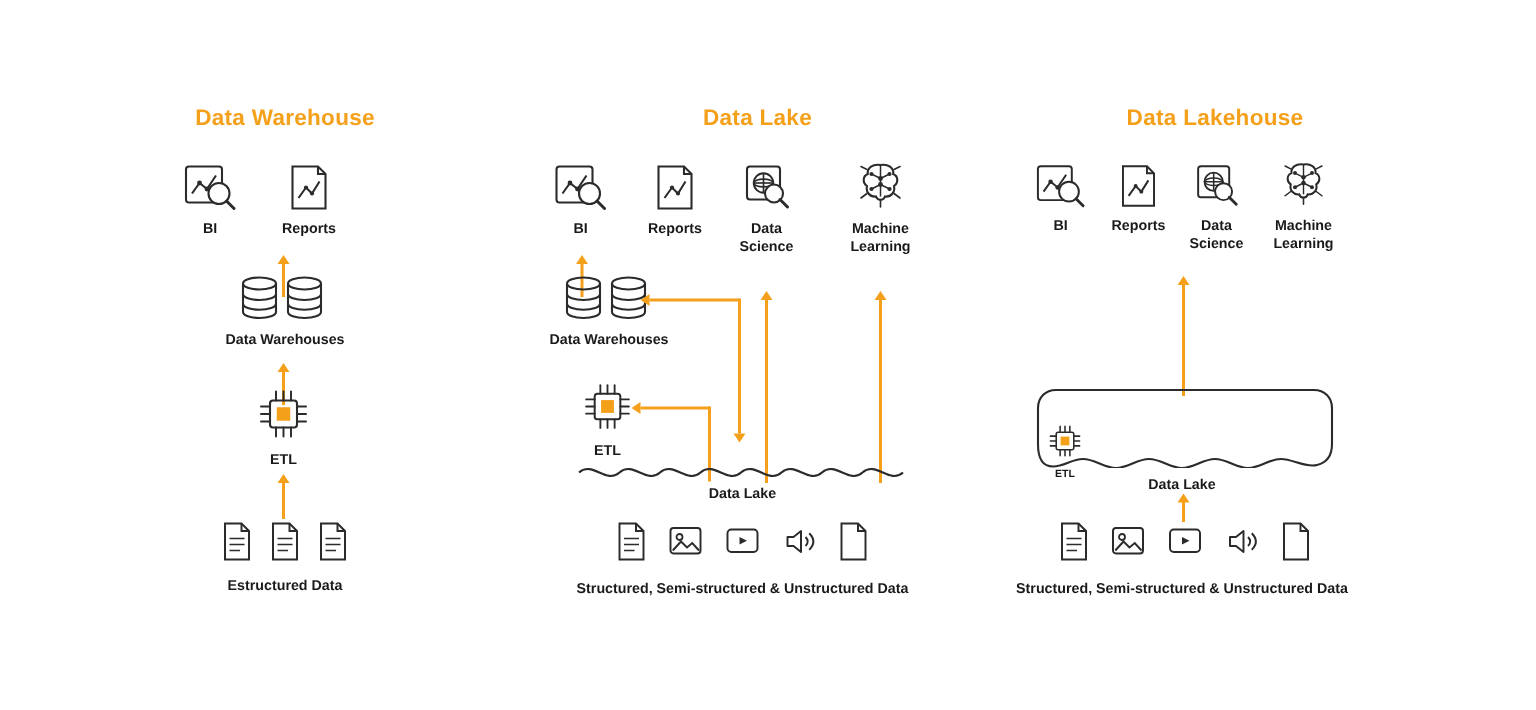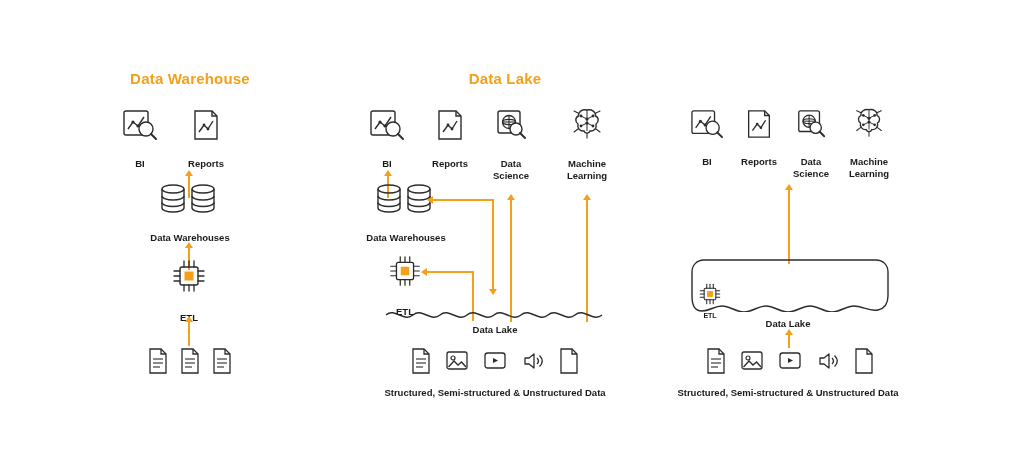--- a/index.html
+++ b/index.html
@@ -43,21 +43,21 @@
 
   .node {
     position: absolute;
     text-align: center;
   }
   .node .label {
     font-size: 9.5px;
     font-weight: bold;
     line-height: 1.25;
     color: #1a1a1a;
-    margin-top: 12px;
+    margin-top: 0;
     white-space: pre-line;
   }
   .icon {
     display: inline-block;
     line-height: 0;
   }
   .caption {
     position: absolute;
     text-align: center;
     font-size: 9.5px;
@@ -222,20 +222,21 @@
             <path d="M13 1 V6 H18" fill="none" stroke="#2b2b2b" stroke-width="1.3"></path>
             <g stroke="#2b2b2b" stroke-width="1.1">
               <line x1="5" y1="11" x2="15" y2="11"></line>
               <line x1="5" y1="15" x2="15" y2="15"></line>
               <line x1="5" y1="19" x2="12" y2="19"></line>
             </g>
           </svg>
       </span>
     </div>
 
+    <div class="caption" style="left:20px; top:385px; width:200px;">Estructured Data</div>
   </div>
 
   <div class="col col-dl">
     <div class="col-title">Data Lake</div>
 
     <div class="node" style="left:2px; top:108px; width:60px;">
       <span class="icon">
         <svg width="38" height="34" viewBox="0 0 38 34">
           <rect x="3" y="3" width="24" height="24" rx="2" fill="none" stroke="#2b2b2b" stroke-width="1.4"></rect>
           <path d="M7 21 L12 14 L17 18 L23 9" fill="none" stroke="#2b2b2b" stroke-width="1.4"></path>
@@ -414,20 +415,21 @@
             <path d="M2 1 H13 L18 6 V25 H2 Z" fill="none" stroke="#2b2b2b" stroke-width="1.3"></path>
             <path d="M13 1 V6 H18" fill="none" stroke="#2b2b2b" stroke-width="1.3"></path>
           </svg>
       </span>
     </div>
 
     <div class="caption" style="left:10px; top:387px; width:260px;">Structured, Semi-structured &amp; Unstructured Data</div>
   </div>
 
   <div class="col col-dlh">
+    <div class="col-title">Data Lakehouse</div>
 
     <div class="node" style="left:20px; top:108px; width:54px;">
       <span class="icon">
         <svg width="36" height="32" viewBox="0 0 38 34">
           <rect x="3" y="3" width="24" height="24" rx="2" fill="none" stroke="#2b2b2b" stroke-width="1.4"></rect>
           <path d="M7 21 L12 14 L17 18 L23 9" fill="none" stroke="#2b2b2b" stroke-width="1.4"></path>
           <circle cx="12" cy="14" r="1.6" fill="#2b2b2b"></circle>
           <circle cx="17" cy="18" r="1.6" fill="#2b2b2b"></circle>
           <circle cx="25" cy="21" r="7" fill="#fff" stroke="#2b2b2b" stroke-width="1.4"></circle>
           <line x1="30" y1="26" x2="35" y2="31" stroke="#2b2b2b" stroke-width="2" stroke-linecap="round"></line>

